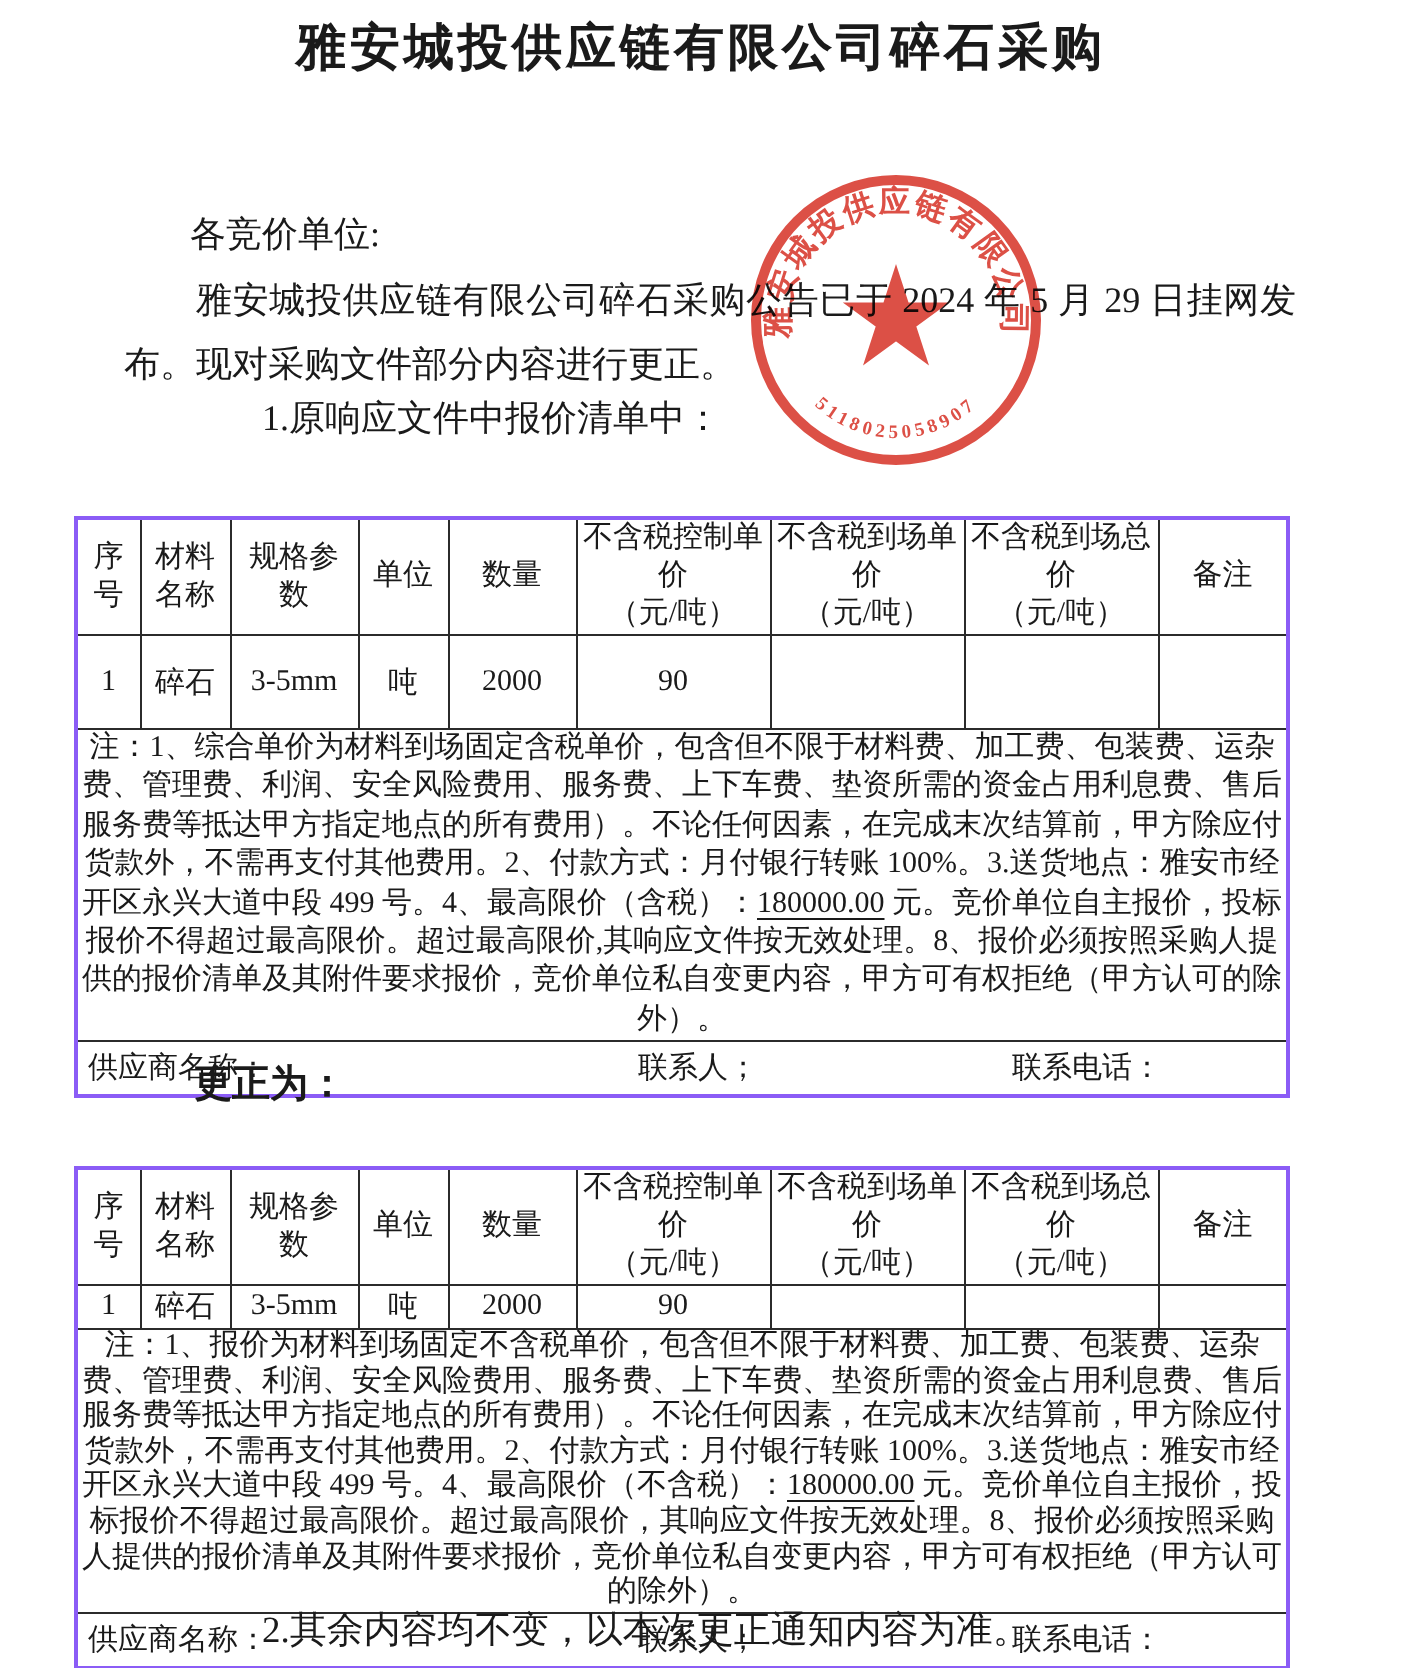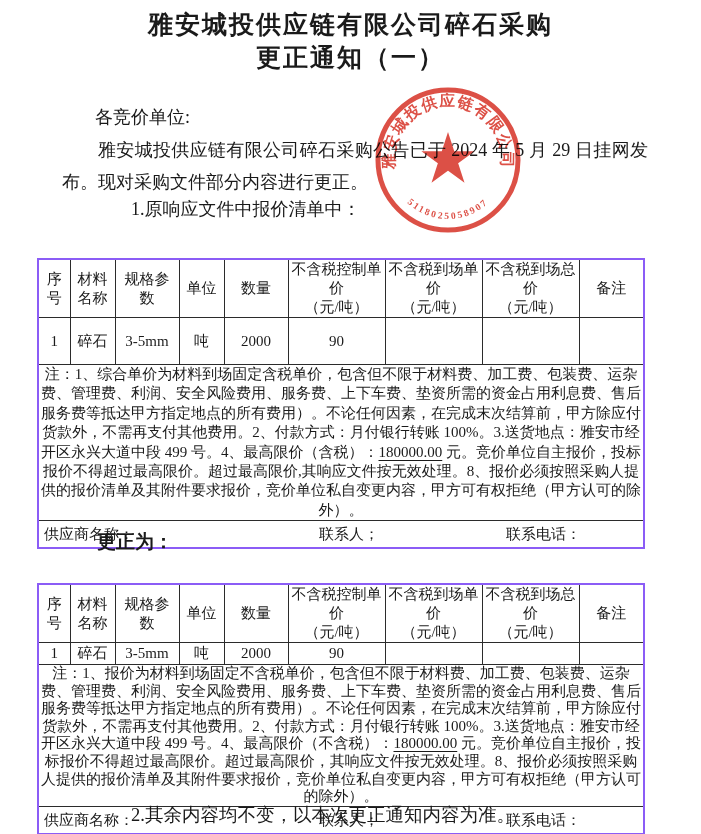--- a/index.html
+++ b/index.html
@@ -38,21 +38,20 @@
     mix-blend-mode:multiply;opacity:.88;}
   .stamp text{font-family:"Liberation Serif","DejaVu Serif",serif;font-weight:bold;}
 </style>
 </head>
 <body>
 
 <div class="page">
 
   <div class="doc-title">
     <div>雅安城投供应链有限公司碎石采购</div>
-    <div>更正通知（一）</div>
   </div>
 
   <div class="salutation">各竞价单位:</div>
 
   <div class="intro">雅安城投供应链有限公司碎石采购公告已于 2024 年 5 月 29 日挂网发布。现对采购文件部分内容进行更正。</div>
 
   <div class="sec-heading">1.原响应文件中报价清单中：</div>
 
   <table class="qt" id="table1">
     <colgroup>

